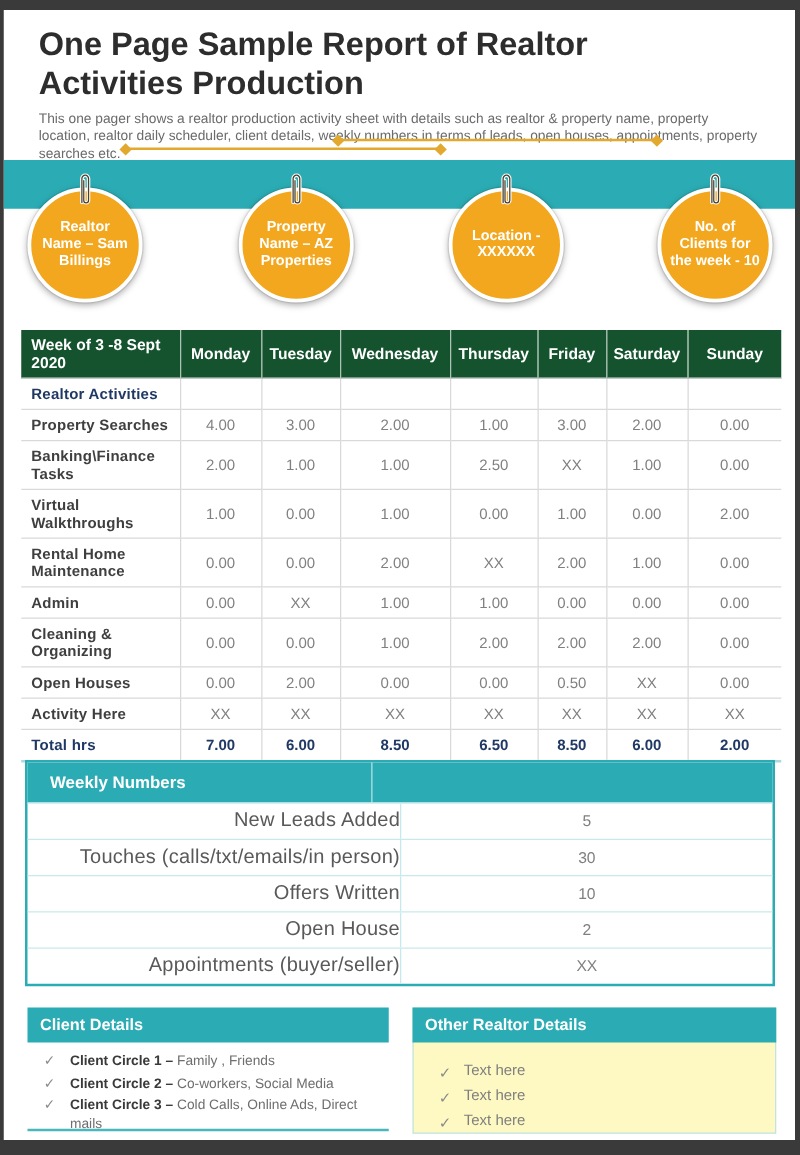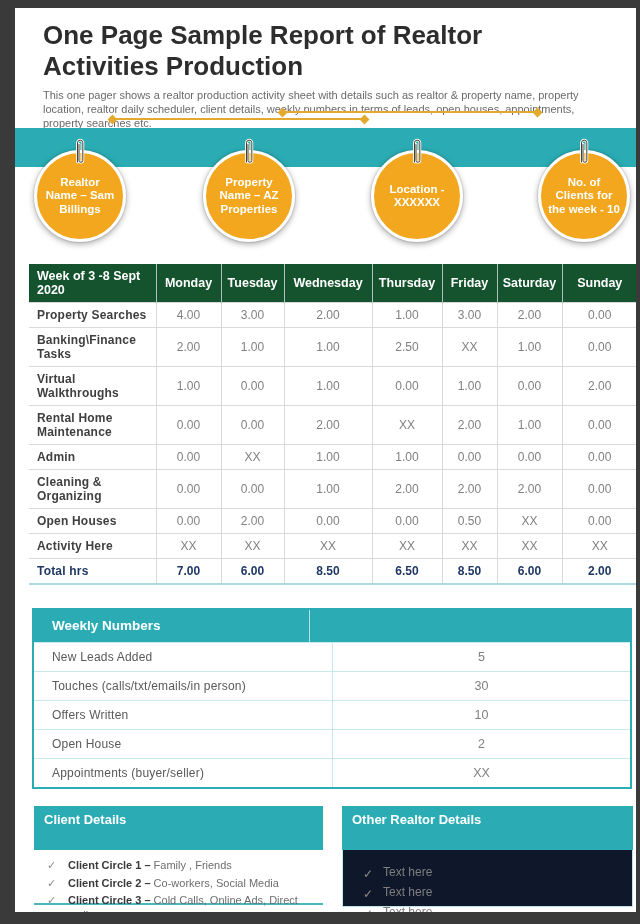--- a/index.html
+++ b/index.html
@@ -3,21 +3,21 @@
 <meta charset="utf-8">
 <style>
   html,body { margin:0; padding:0; background:#888; }
   * { box-sizing:border-box; }
   .frame {
     position:relative; width:640px; height:924px; margin:0 auto;
     background:#3a3a3a; font-family:"Liberation Sans", sans-serif;
   }
   .page {
     position:absolute; left:3px; right:4px; top:8px; bottom:12px;
-    background:#ffffff; overflow:hidden;margin-left:12px;
+    background:#ffffff; overflow:hidden;
   }
 
   
   .header { padding:12px 28px 0 28px; }
   .title {
     margin:0; max-width:505px;
     font-size:26px; line-height:31px; font-weight:bold; color:#2d2d2d;
   }
   .subtitle {
     margin:6px 0 0 0; max-width:592px;
@@ -74,42 +74,42 @@
     position:absolute; left:17px; top:600px; width:600px;
     border:2px solid #2bacb4; background:#ffffff;
   }
   .weekly-header { display:flex; background:#2bacb4; height:32px;gap:46px; }
   .wh-left {
     width:50%; color:#ffffff; font-weight:bold; font-size:13.5px;
     line-height:32px; padding-left:18px; border-right:1px solid rgba(255,255,255,.65);
   }
   .wh-right { width:50%; }
   .w-row { display:flex; border-top:1px solid #c7e9eb; height:29px; }
-  .w-label { width:50%; font-size:12px; color:#595959; line-height:28px; padding-left:18px; letter-spacing:.2px; }
+  .w-label { width:50%; font-size:16px; color:#595959; line-height:28px; padding-left:18px; letter-spacing:.2px;text-align:right; }
   .w-val   { width:50%; font-size:12.5px; color:#7f7f7f; line-height:28px; text-align:center; border-left:1px solid #c7e9eb; }
 
   
   .box-header {
     background:#2bacb4; color:#ffffff; font-weight:bold; font-size:13px;
-    height:44px; line-height:28px; padding-left:10px;
+    height:28px; line-height:28px; padding-left:10px;
   }
   .client-box {
     position:absolute; left:19px; top:798px; width:289px; height:99px;
     border-bottom:2px solid #4ab6bd;
   }
   .check-list { list-style:none; margin:8px 0 0 0; padding:0; }
   .check-list li {
     position:relative; padding-left:34px; font-size:11px; line-height:14.5px;
     color:#6e6e6e; margin-bottom:3px;
   }
   .check-list li .check { position:absolute; left:13px; top:0; color:#8a8a8a; font-size:11px; }
   .check-list li b { color:#3a3a3a; }
   .other-box {
     position:absolute; left:327px; top:798px; width:291px; height:101px;
-    border:1px solid #bfe3e6; background:#0f172a;
+    border:1px solid #bfe3e6; background:#fef9c3;
   }
   .other-box .box-header { margin:-1px -1px 0 -1px; }
   .other-box .check-list { margin-top:12px; }
   .other-box .check-list li { padding-left:40px; font-size:12px; line-height:20px; margin-bottom:0; color:#7f7f7f; }
   .other-box .check-list li .check { left:20px; top:2px; font-size:12px; }
 </style>
 </head>
 <body>
 
 <div class="frame">
@@ -175,20 +175,30 @@
             <th>Monday</th>
             <th>Tuesday</th>
             <th>Wednesday</th>
             <th>Thursday</th>
             <th>Friday</th>
             <th>Saturday</th>
             <th>Sunday</th>
           </tr>
         </thead>
       <tbody id="activity-body">
+          <tr class="section">
+            <td class="label">Realtor Activities</td>
+            <td></td>
+            <td></td>
+            <td></td>
+            <td></td>
+            <td></td>
+            <td></td>
+            <td></td>
+          </tr>
           <tr>
             <td class="label">Property Searches</td>
             <td>4.00</td>
             <td>3.00</td>
             <td>2.00</td>
             <td>1.00</td>
             <td>3.00</td>
             <td>2.00</td>
             <td>0.00</td>
           </tr>

